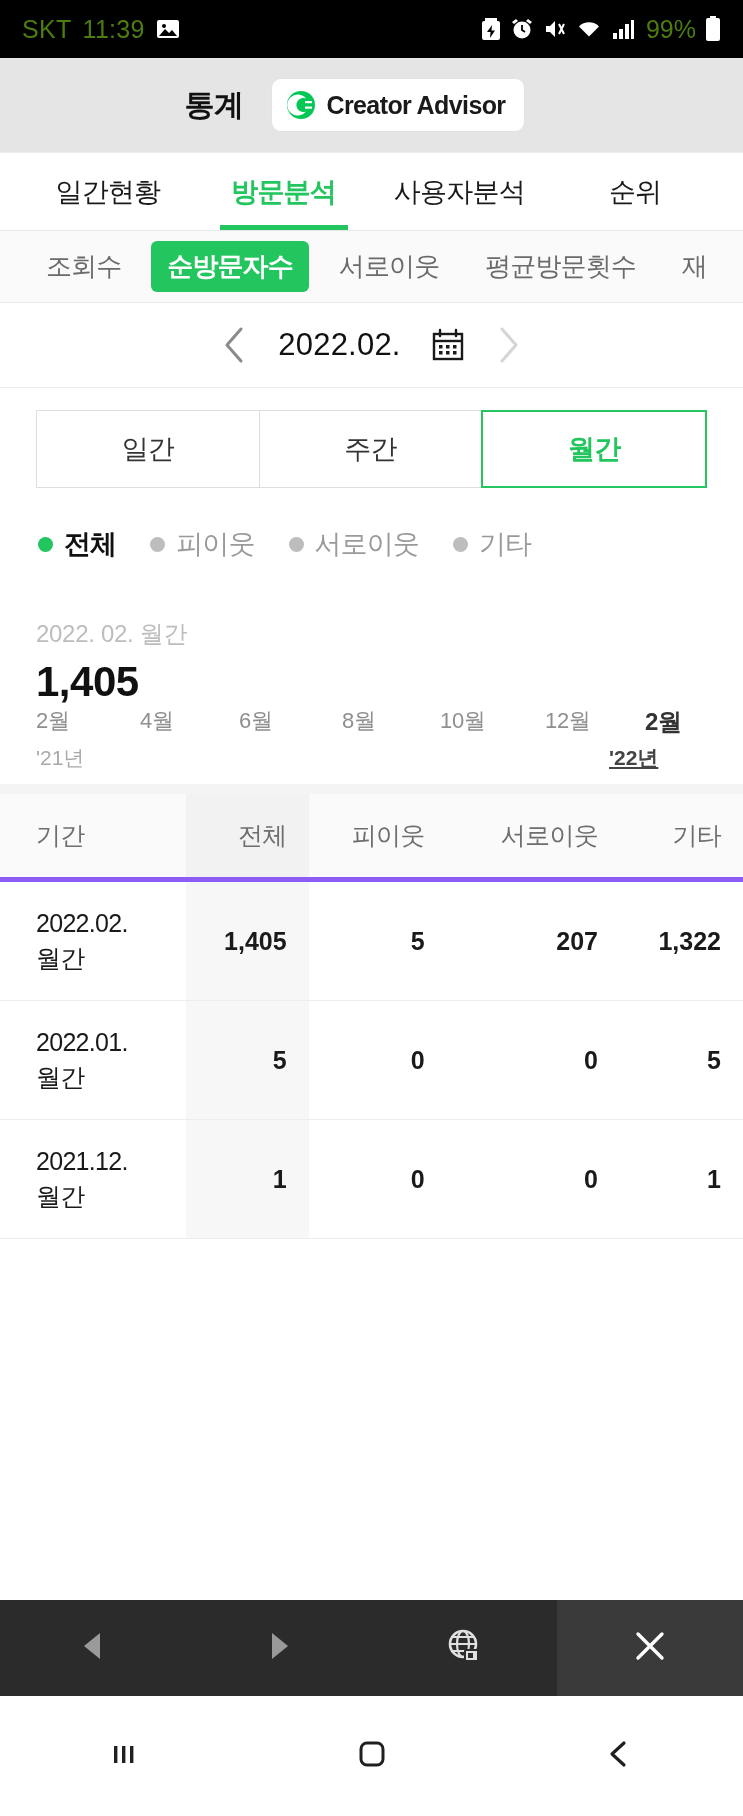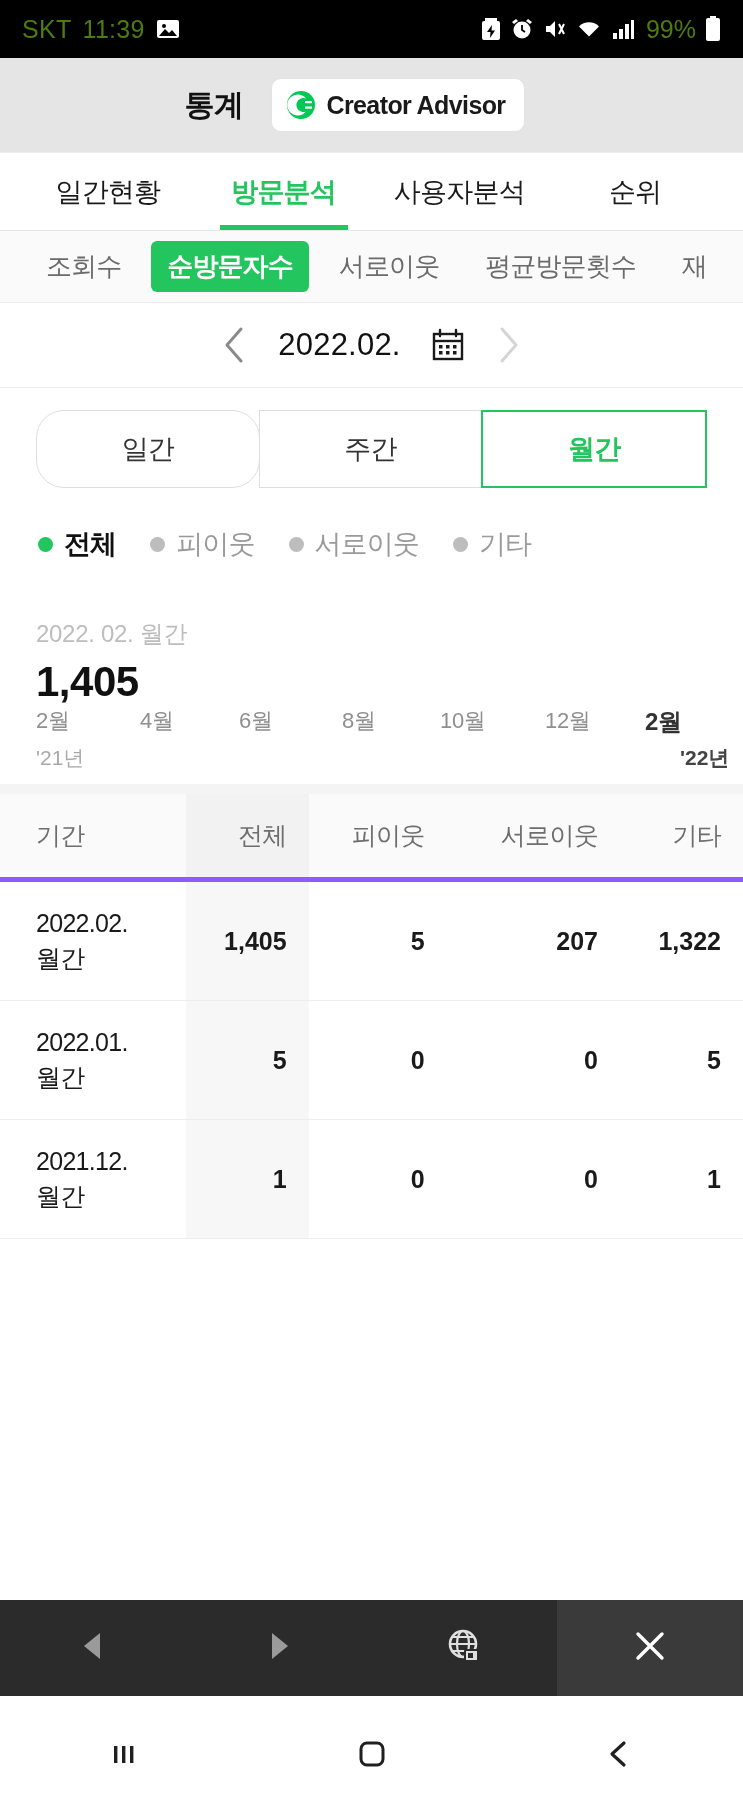--- a/index.html
+++ b/index.html
@@ -83,21 +83,21 @@
   .cal-icon { width:34px; height:34px; flex:none; }
 
   
   .segwrap { padding:22px 36px 0 36px; background:#fff; }
   .segment { display:flex; height:78px; }
   .seg {
     flex:1; display:flex; align-items:center; justify-content:center;
     border:1px solid #dedede; font-size:27px; color:#333;
     letter-spacing:-0.8px; margin-left:-1px; background:#fff;
   }
-  .seg:first-child { margin-left:0;border-radius:28px; }
+  .seg:first-child { margin-left:0; }
   .seg.active {
     border:2px solid #22c55e; color:#22c55e; font-weight:700; z-index:2;
   }
 
   
   .legend { display:flex; align-items:center; gap:34px; padding:38px 36px 0 38px; }
   .lg { display:flex; align-items:center; gap:11px; }
   .lg .dot { width:15px; height:15px; border-radius:50%; background:#bdbdbd; flex:none; }
   .lg .lbl { font-size:27px; color:#9a9a9a; letter-spacing:-0.9px; }
   .lg.active .dot { background:#22c55e; }
@@ -310,21 +310,21 @@
 
   <div class="xaxis">
     <span class="xlabel" style="left:36px;  top:0;">2월</span>
     <span class="xlabel" style="left:140px; top:0;">4월</span>
     <span class="xlabel" style="left:239px; top:0;">6월</span>
     <span class="xlabel" style="left:342px; top:0;">8월</span>
     <span class="xlabel" style="left:440px; top:0;">10월</span>
     <span class="xlabel" style="left:545px; top:0;">12월</span>
     <span class="xlabel bold" style="left:645px; top:0; font-size:24px;">2월</span>
     <span class="xyear" style="left:36px;  top:38px;">'21년</span>
-    <span class="xyear bold" style="left:680px; top:38px;">'22년</span>
+    <span class="xyear bold" style="left:609px; top:38px;text-decoration:underline;">'22년</span>
   </div>
 
   <div class="tablewrap">
     <table>
       <thead>
         <tr>
           <th>기간</th>
           <th class="hl">전체</th>
           <th>피이웃</th>
           <th>서로이웃</th>

